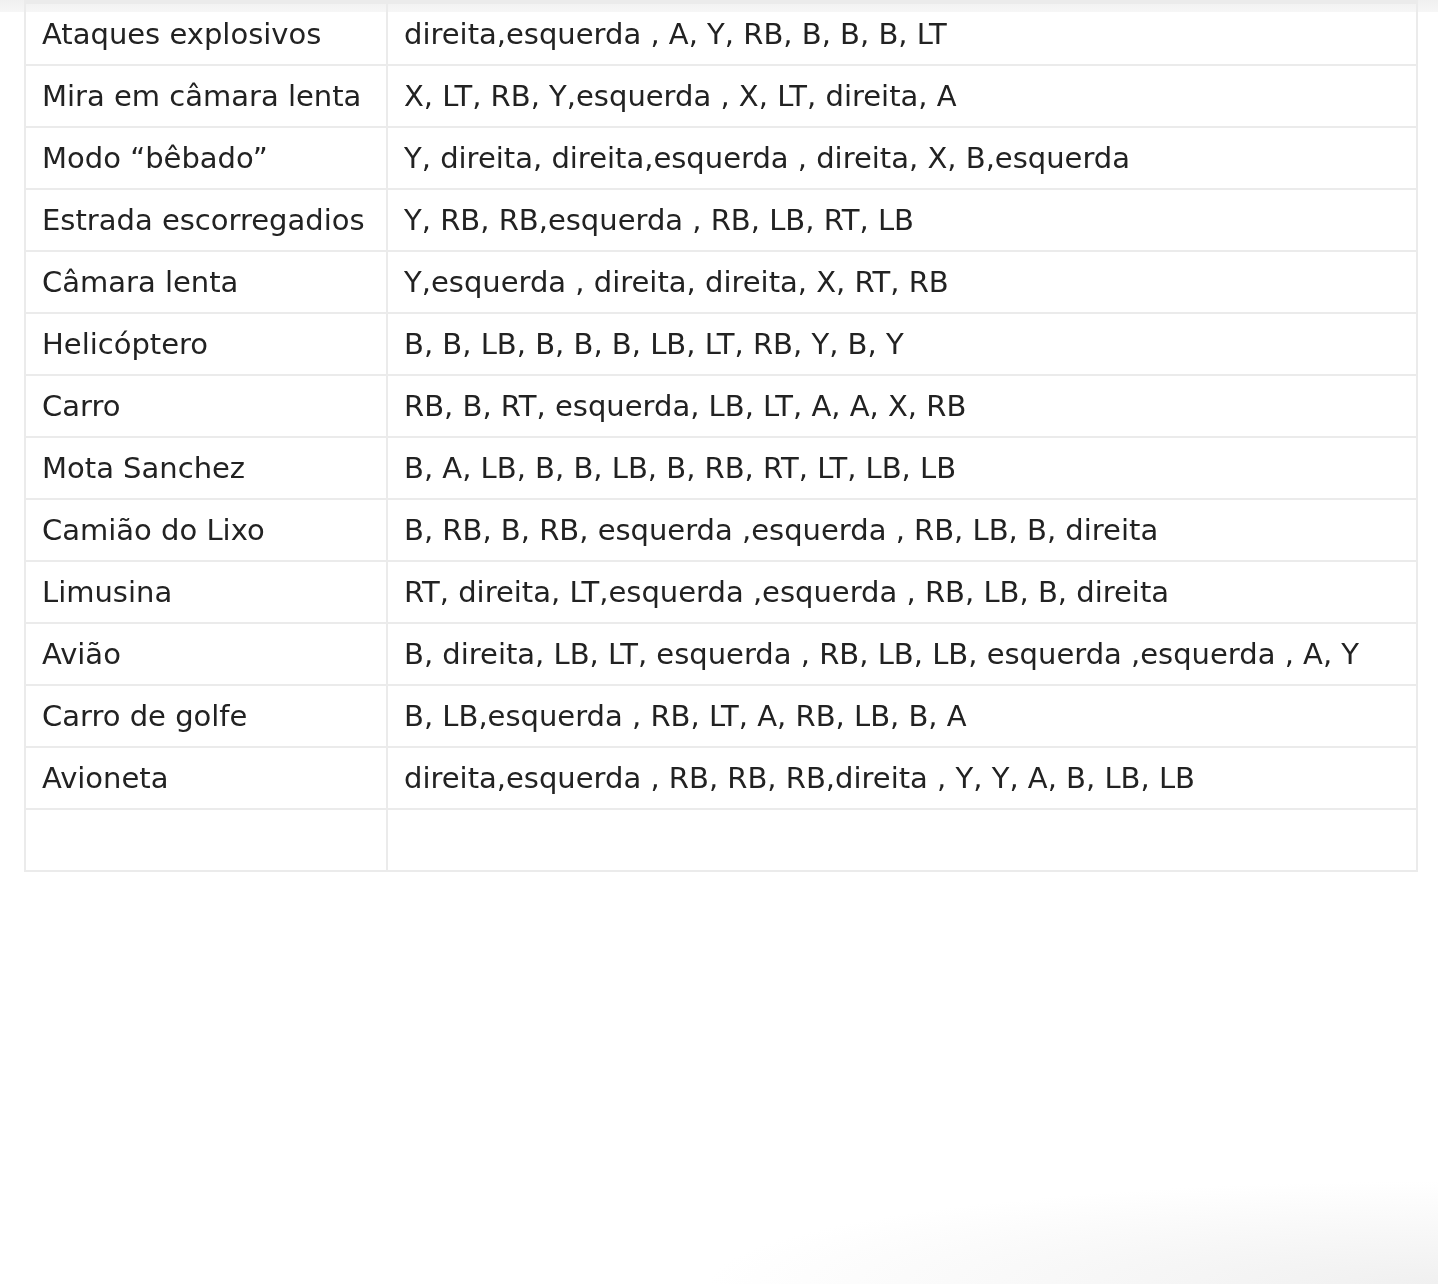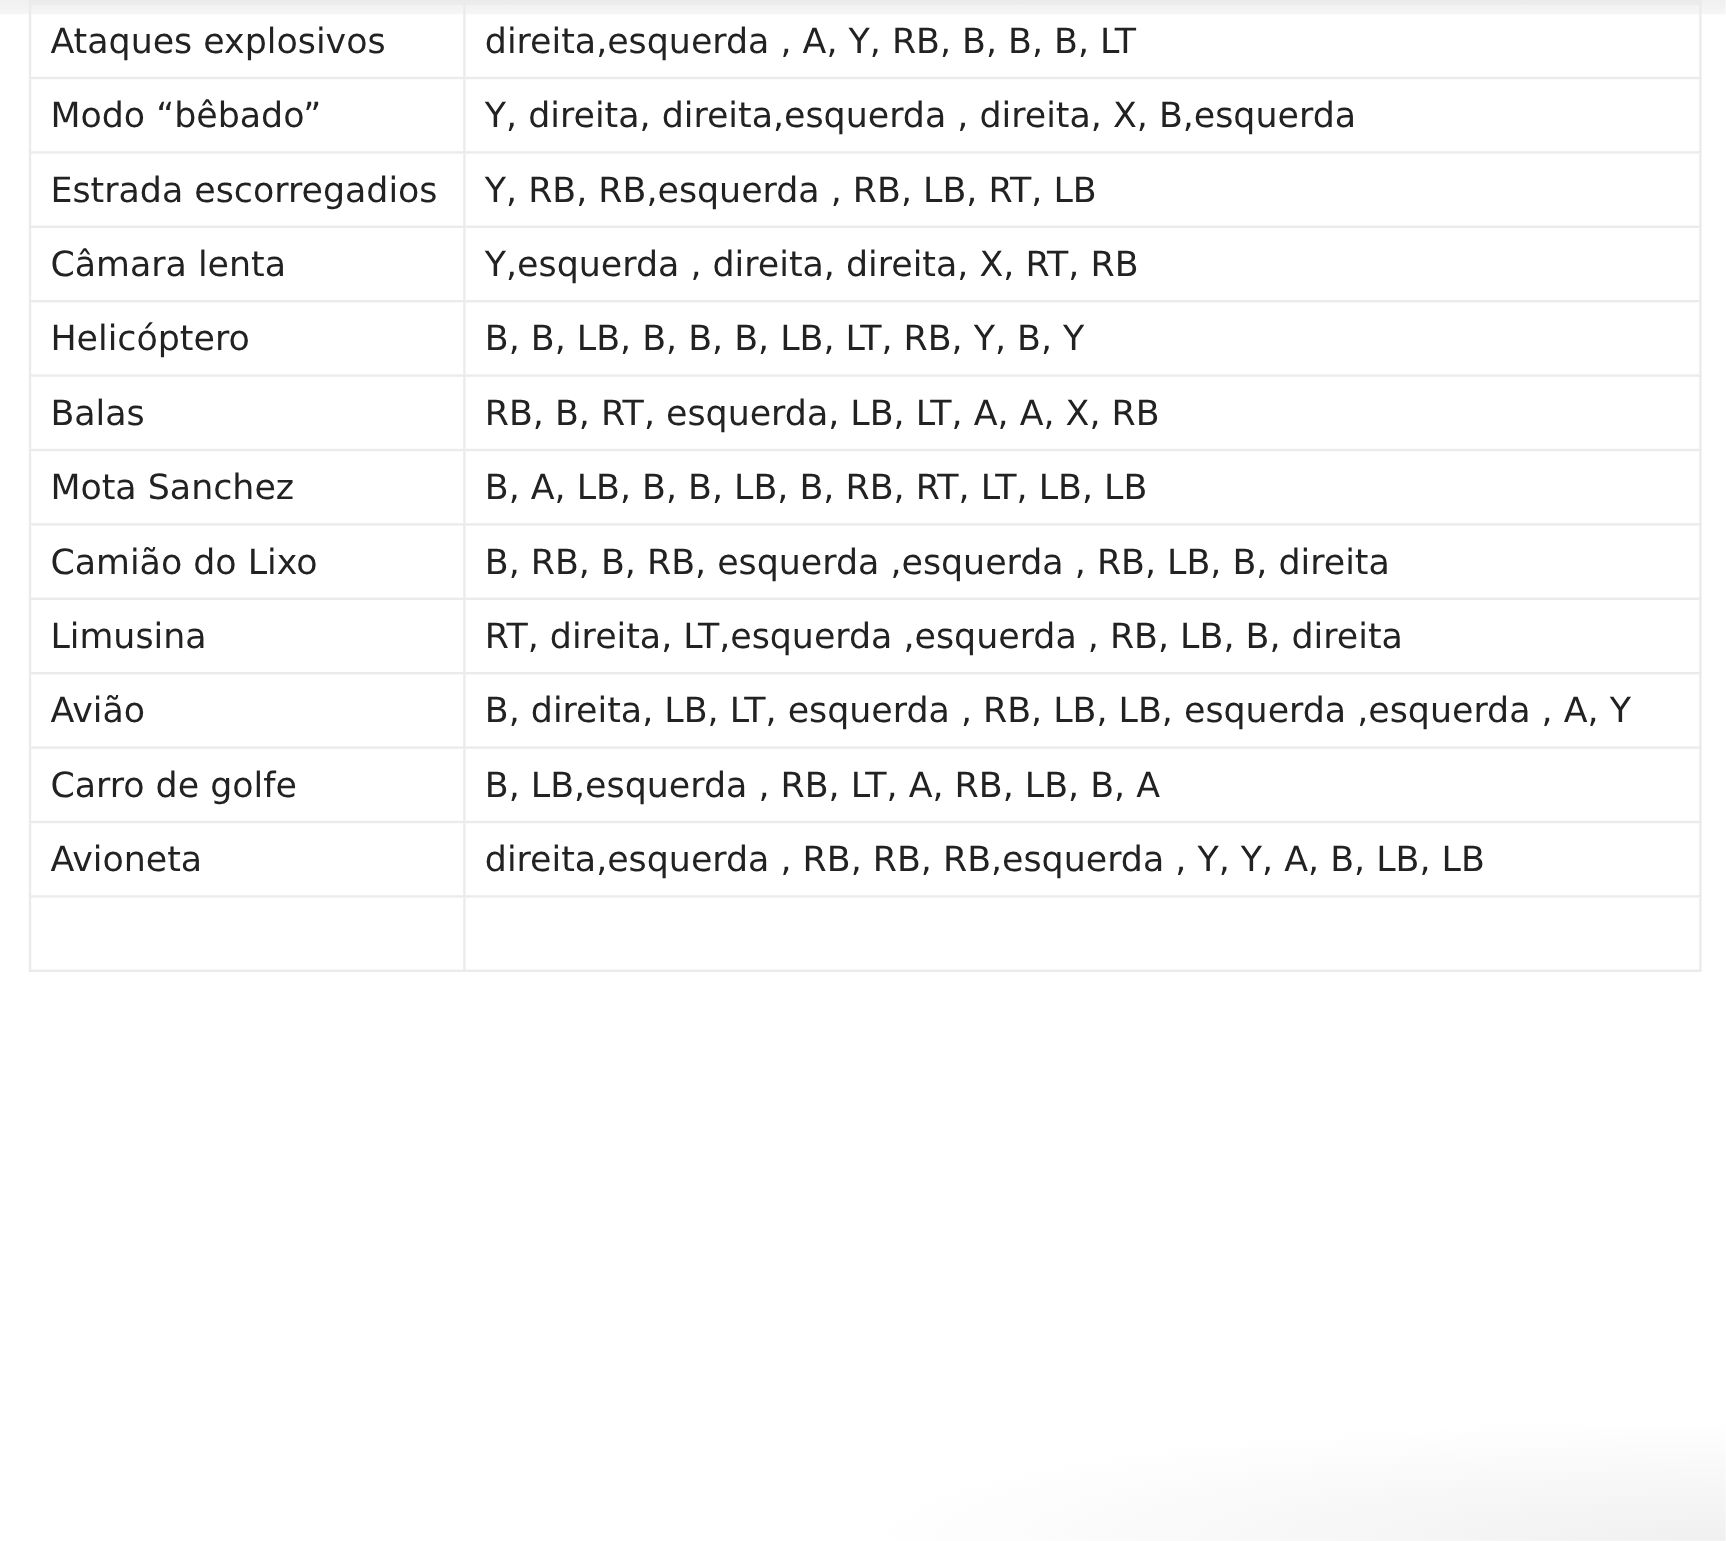--- a/index.html
+++ b/index.html
@@ -59,37 +59,41 @@
     <tbody>
       <tr class="spacer">
           <td></td>
           <td></td>
         </tr>
       <tr>
         <td>Ataques explosivos</td>
         <td>direita,esquerda , A, Y, RB, B, B, B, LT</td>
       </tr>
       <tr>
+        <td>Mira em câmara lenta</td>
+        <td>X, LT, RB, Y,esquerda , X, LT, direita, A</td>
+      </tr>
+      <tr>
         <td>Modo “bêbado”</td>
         <td>Y, direita, direita,esquerda , direita, X, B,esquerda</td>
       </tr>
       <tr>
         <td>Estrada escorregadios</td>
         <td>Y, RB, RB,esquerda , RB, LB, RT, LB</td>
       </tr>
       <tr>
         <td>Câmara lenta</td>
         <td>Y,esquerda , direita, direita, X, RT, RB</td>
       </tr>
       <tr>
         <td>Helicóptero</td>
         <td>B, B, LB, B, B, B, LB, LT, RB, Y, B, Y</td>
       </tr>
       <tr>
-        <td>Balas</td>
+        <td>Carro</td>
         <td>RB, B, RT, esquerda, LB, LT, A, A, X, RB</td>
       </tr>
       <tr>
         <td>Mota Sanchez</td>
         <td>B, A, LB, B, B, LB, B, RB, RT, LT, LB, LB</td>
       </tr>
       <tr>
         <td>Camião do Lixo</td>
         <td>B, RB, B, RB, esquerda ,esquerda , RB, LB, B, direita</td>
       </tr>
@@ -100,21 +104,21 @@
       <tr>
         <td>Avião</td>
         <td>B, direita, LB, LT, esquerda , RB, LB, LB, esquerda ,esquerda , A, Y</td>
       </tr>
       <tr>
         <td>Carro de golfe</td>
         <td>B, LB,esquerda , RB, LT, A, RB, LB, B, A</td>
       </tr>
       <tr>
         <td>Avioneta</td>
-        <td>direita,esquerda , RB, RB, RB,esquerda , Y, Y, A, B, LB, LB</td>
+        <td>direita,esquerda , RB, RB, RB,direita , Y, Y, A, B, LB, LB</td>
       </tr>
       <tr>
         <td>&nbsp;</td>
         <td>&nbsp;</td>
       </tr>
     </tbody>
   </table>
 </div>
 
 <div class="fade"></div>

